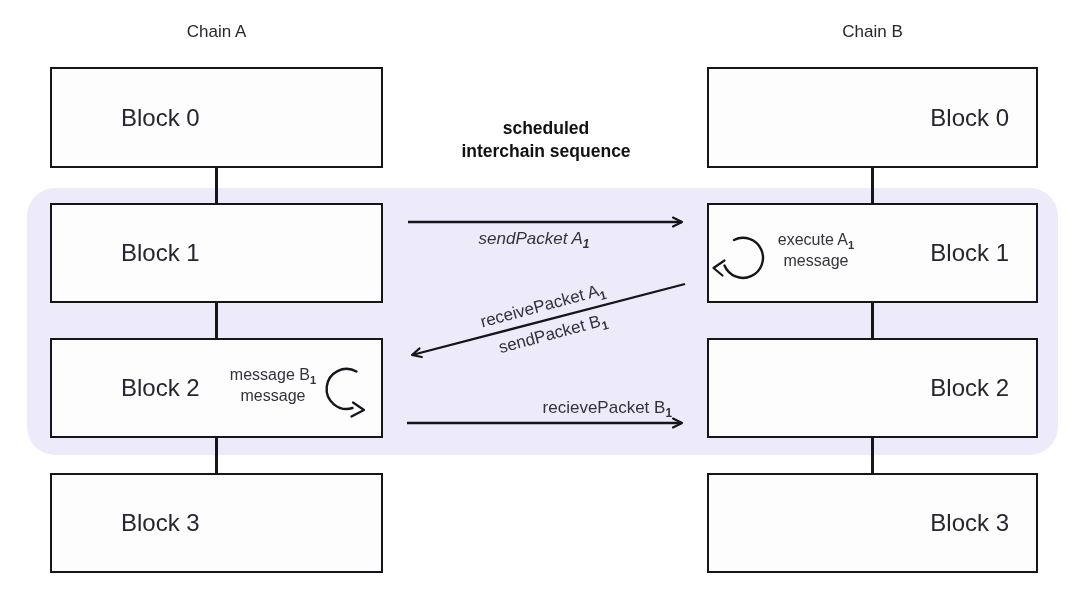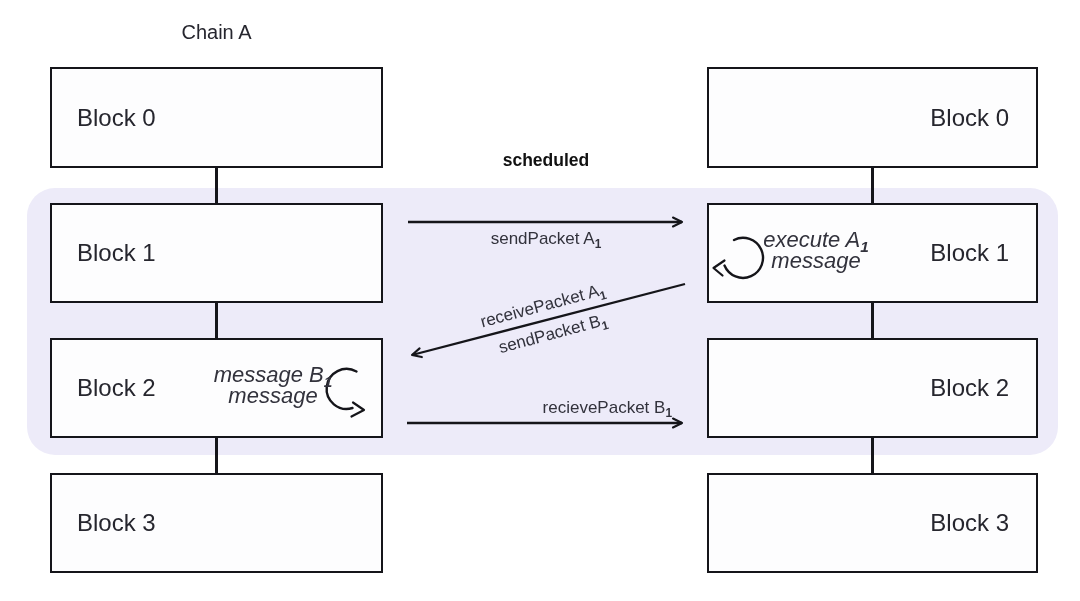--- a/index.html
+++ b/index.html
@@ -15,66 +15,66 @@
     background:#ffffff;
     font-family:"Liberation Sans", sans-serif;
     overflow:hidden;
   }
   .band{
     position:absolute;left:27px;top:188px;width:1031px;height:267px;
     background:var(--highlight);border-radius:28px;
   }
   .chain-title{
     position:absolute;top:17px;height:30px;line-height:30px;
-    text-align:center;font-size:20px;font-weight:500;color:var(--text);
+    text-align:center;font-size:17px;font-weight:500;color:var(--text);
   }
   .block{
     position:absolute;box-sizing:border-box;
     background:#fdfdfe;border:2.5px solid var(--line);
     display:flex;align-items:center;
   }
   .block .blabel{
-    font-size:24px;color:var(--text);white-space:nowrap;
+    font-size:24px;color:var(--text);white-space:nowrap;margin-left:44px;
   }
   .block.align-left{justify-content:flex-start;padding-left:25px;}
   .block.align-right{justify-content:flex-end;padding-right:27px;}
   .connector{
     position:absolute;width:3px;background:var(--line);
   }
   .hdr{
     position:absolute;left:420px;top:117px;width:252px;
     text-align:center;font-size:17.5px;font-weight:700;color:#111;
     line-height:23px;
-    margin-top:32px;
   }
   .alabel{
     position:absolute;text-align:center;font-size:17px;color:var(--label);
     white-space:nowrap;line-height:20px;
   }
   .alabel sub, .exec sub{
     font-size:0.7em;font-weight:700;line-height:0;
   }
   .rot{transform:rotate(-15deg);}
   .exec{
-    position:absolute;text-align:center;font-size:22px;color:var(--label);
-    line-height:21px;white-space:nowrap;font-style:italic;
+    position:absolute;text-align:center;font-size:16px;color:var(--label);
+    line-height:21px;white-space:nowrap;
   }
   svg.overlay{
     position:absolute;left:0;top:0;pointer-events:none;
   }
   .stroke{stroke:var(--line);fill:none;}
 </style>
 </head>
 <body>
 
 <div class="canvas">
 
   <div class="band"></div>
 
   <div class="chain-title" style="left:50px;width:333px;">Chain A</div>
+  <div class="chain-title" style="left:707px;width:331px;">Chain B</div>
 
   <div class="connector" style="left:215px;top:166px;height:40px;"></div>
   <div class="connector" style="left:215px;top:301px;height:40px;"></div>
   <div class="connector" style="left:215px;top:436px;height:40px;"></div>
   <div class="connector" style="left:871px;top:166px;height:40px;"></div>
   <div class="connector" style="left:871px;top:301px;height:40px;"></div>
   <div class="connector" style="left:871px;top:436px;height:40px;"></div>
 
   <div class="block align-left" style="left:50px;top:67px;width:333px;height:101px;">
     <span class="blabel">Block 0</span>
@@ -121,23 +121,24 @@
     </g>
 
     <g>
       <path class="stroke" d="M 356.5 371.5 A 20 20 0 1 0 352.5 408" stroke-width="2.4" stroke-linecap="round"></path>
       <path class="stroke" d="M 353 402.5 L 364 410 L 351.5 416.5" stroke-width="2.2" stroke-linecap="round" stroke-linejoin="round"></path>
     </g>
   </svg>
 
   <div class="hdr">
     <div>scheduled</div>
+    <div>interchain sequence</div>
   </div>
 
-  <div class="alabel" style="left:420px;top:229px;width:252px;"><span>sendPacket A</span><sub>1</sub></div>
+  <div class="alabel" style="left:408px;top:229px;width:252px;font-style:italic;"><span>sendPacket A</span><sub>1</sub></div>
 
   <div class="alabel rot" style="left:443px;top:296px;width:200px;"><span>receivePacket A</span><sub>1</sub></div>
 
   <div class="alabel rot" style="left:453px;top:324px;width:200px;"><span>sendPacket B</span><sub>1</sub></div>
 
   <div class="alabel" style="left:420px;top:398px;width:252px;text-align:right;"><span>recievePacket B</span><sub>1</sub></div>
 
   <div class="exec" style="left:756px;top:229px;width:120px;">
     <div><span>execute A</span><sub>1</sub></div>
     <div>message</div>

